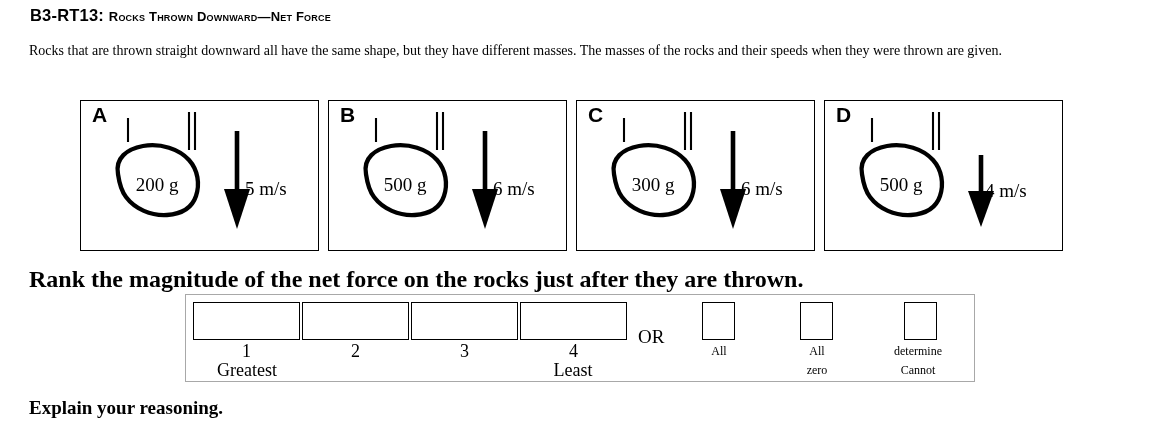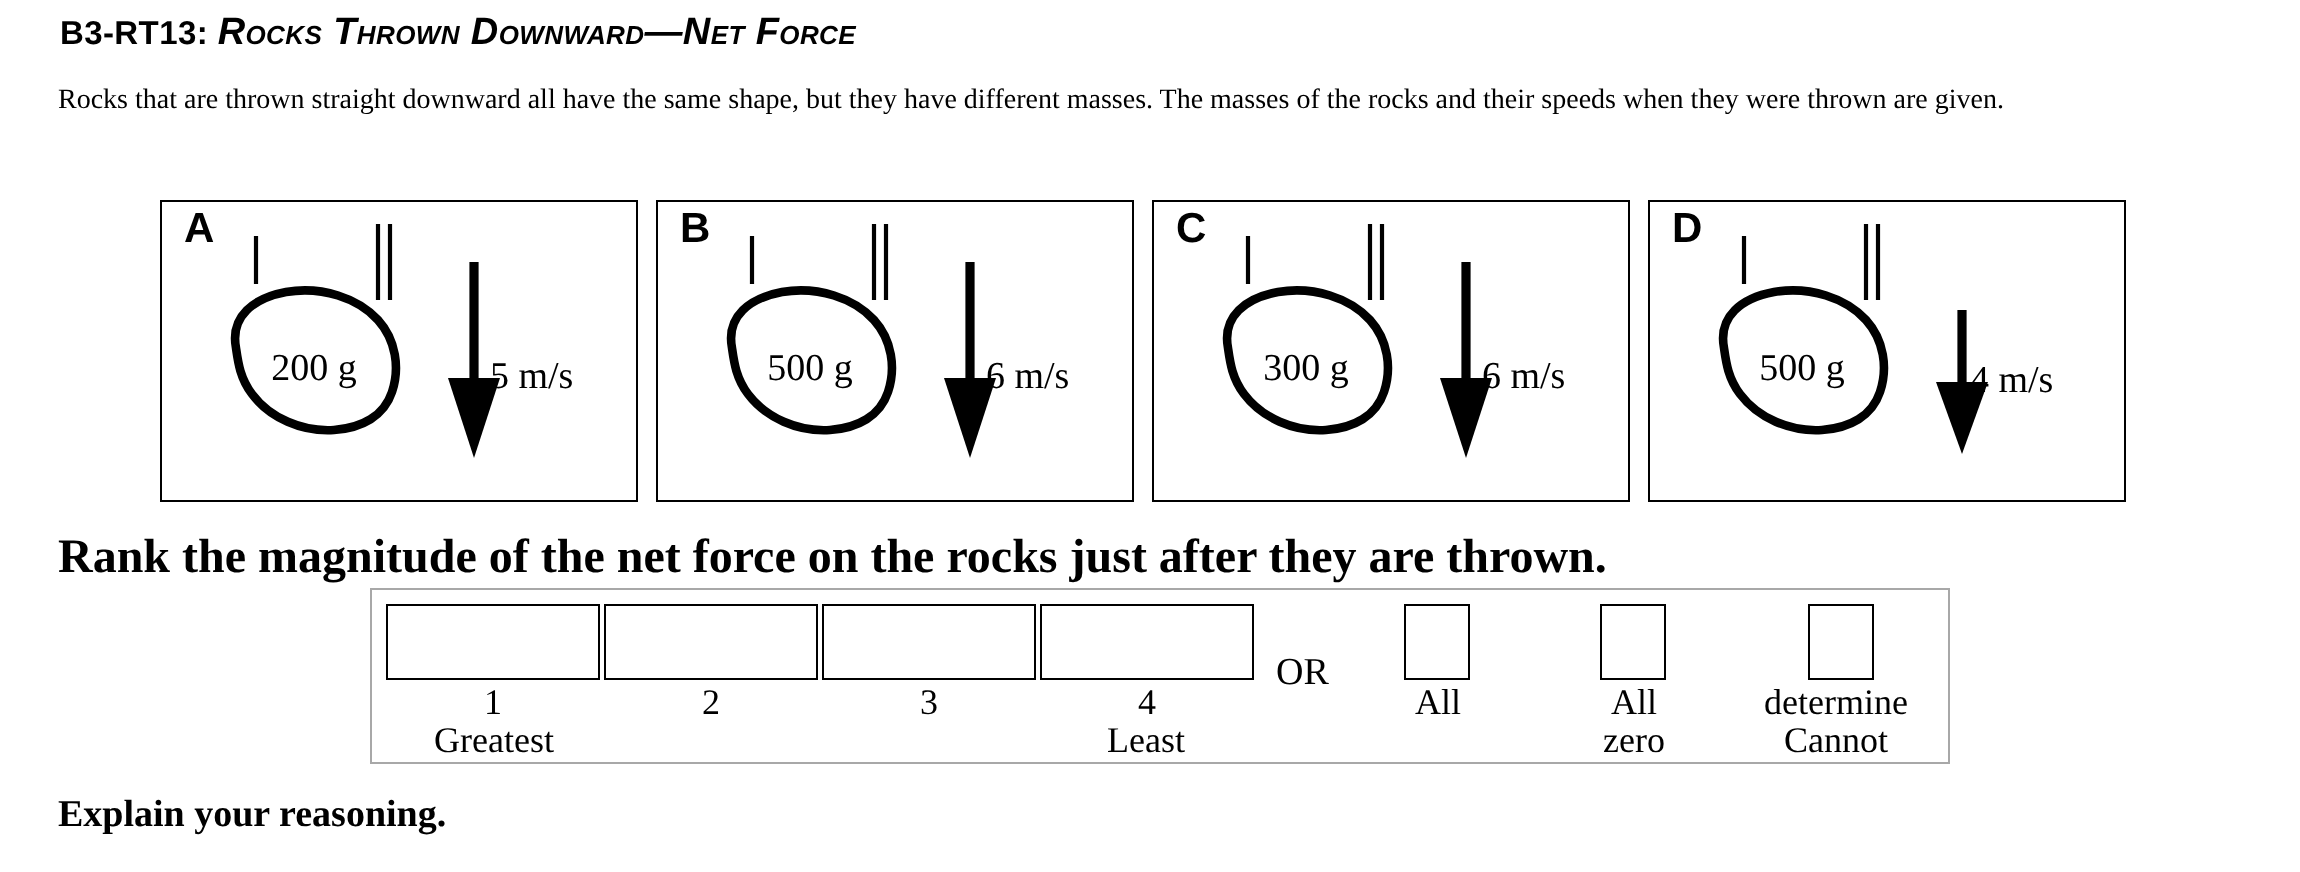--- a/index.html
+++ b/index.html
@@ -22,22 +22,21 @@
     left: 30px;
     top: 6px;
     font-family: "Liberation Sans", "DejaVu Sans", sans-serif;
     font-weight: bold;
     font-size: 16.5px;
     letter-spacing: 0.2px;
     white-space: nowrap;
   }
   #worksheet-title .smallcaps {
     font-variant: small-caps;
-    font-size: 19px;
-    font-style: italic;
+    font-size: 13px;
   }
 
   #intro-text {
     position: absolute;
     left: 29px;
     top: 34px;
     width: 1095px;
     font-size: 14px;
     line-height: 33px;
   }
@@ -183,21 +182,21 @@
   }
   .opt-box-0 { left: 516px; }
   .opt-box-1 { left: 614px; }
   .opt-box-2 { left: 718px; }
 
   .opt-caption {
     position: absolute;
     top: 47px;
     width: 110px;
     text-align: center;
-    font-size: 18px;
+    font-size: 12px;
     line-height: 18.5px;
   }
   .opt-caption-0 { left: 478px; }
   .opt-caption-1 { left: 576px; }
   .opt-caption-2 { left: 677px; }
   .opt-caption .cap-line { display: block; }
 
   
   #explain-prompt {
     position: absolute;

